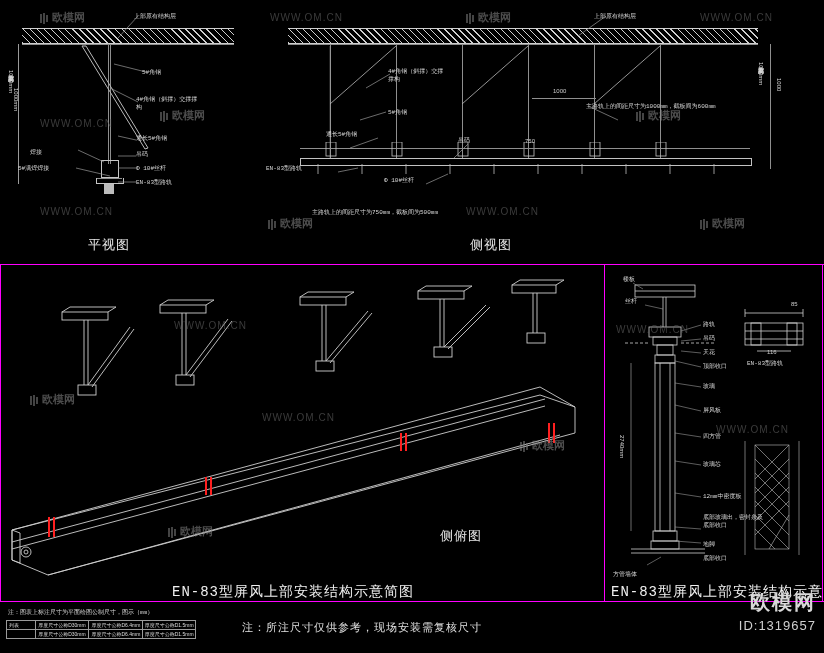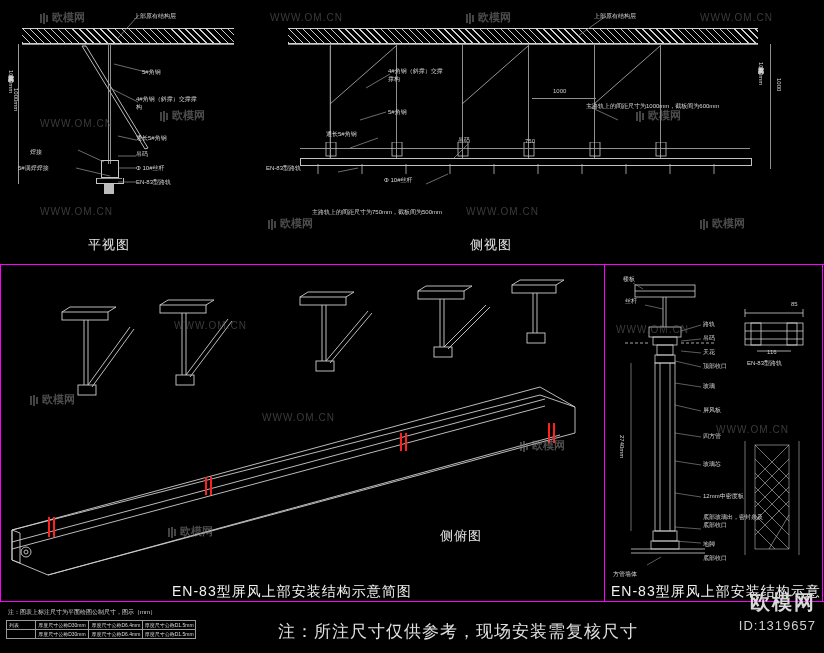--- a/index.html
+++ b/index.html
@@ -10,24 +10,24 @@
     position:absolute;color:#6a6a6a;font-size:10px;letter-spacing:1px;
     opacity:.55;white-space:nowrap;pointer-events:none;
   }
   .wm-cn{color:#8a8a8a;font-size:11px;font-weight:bold;letter-spacing:0px;}
   .wm-badge{display:inline-block;}
   .wm-badge .bars{display:inline-block;vertical-align:middle;margin-right:3px;}
   .wm-badge .bars i{display:inline-block;width:2px;height:9px;background:#7d7d7d;margin-right:1px;vertical-align:middle;}
   .wm-badge .bars i:nth-child(2){height:11px;}
   .wm-badge .bars i:nth-child(3){height:7px;}
   .label{color:#d8d8d8;font-size:6px;white-space:nowrap;}
-  .label-cn{font-family:Liberation Sans, sans-serif;}
+  .label-cn{font-family:Liberation Mono, monospace;}
   .title{color:#e8e8e8;font-size:13px;letter-spacing:1px;}
   .title-lg{color:#f0f0f0;font-size:14px;letter-spacing:1px;}
-  .note{color:#e0e0e0;font-size:17px;letter-spacing:1px;margin-left:36px;}
+  .note{color:#e0e0e0;font-size:11px;letter-spacing:1px;}
   .vline{background:#8f8f8f;width:1px;}
   .hline{background:#8f8f8f;height:1px;}
   .magenta{background:#ff00ff;}
   .red{background:#ff2020;}
   .dim{color:#c9c9c9;font-size:6px;}
   .vert{writing-mode:vertical-rl;text-orientation:mixed;}
   .hatch{
     background-image:repeating-linear-gradient(45deg,#cfcfcf 0 1px,transparent 1px 5px);
     border-top:1px solid #cfcfcf;border-bottom:1px solid #cfcfcf;
   }

